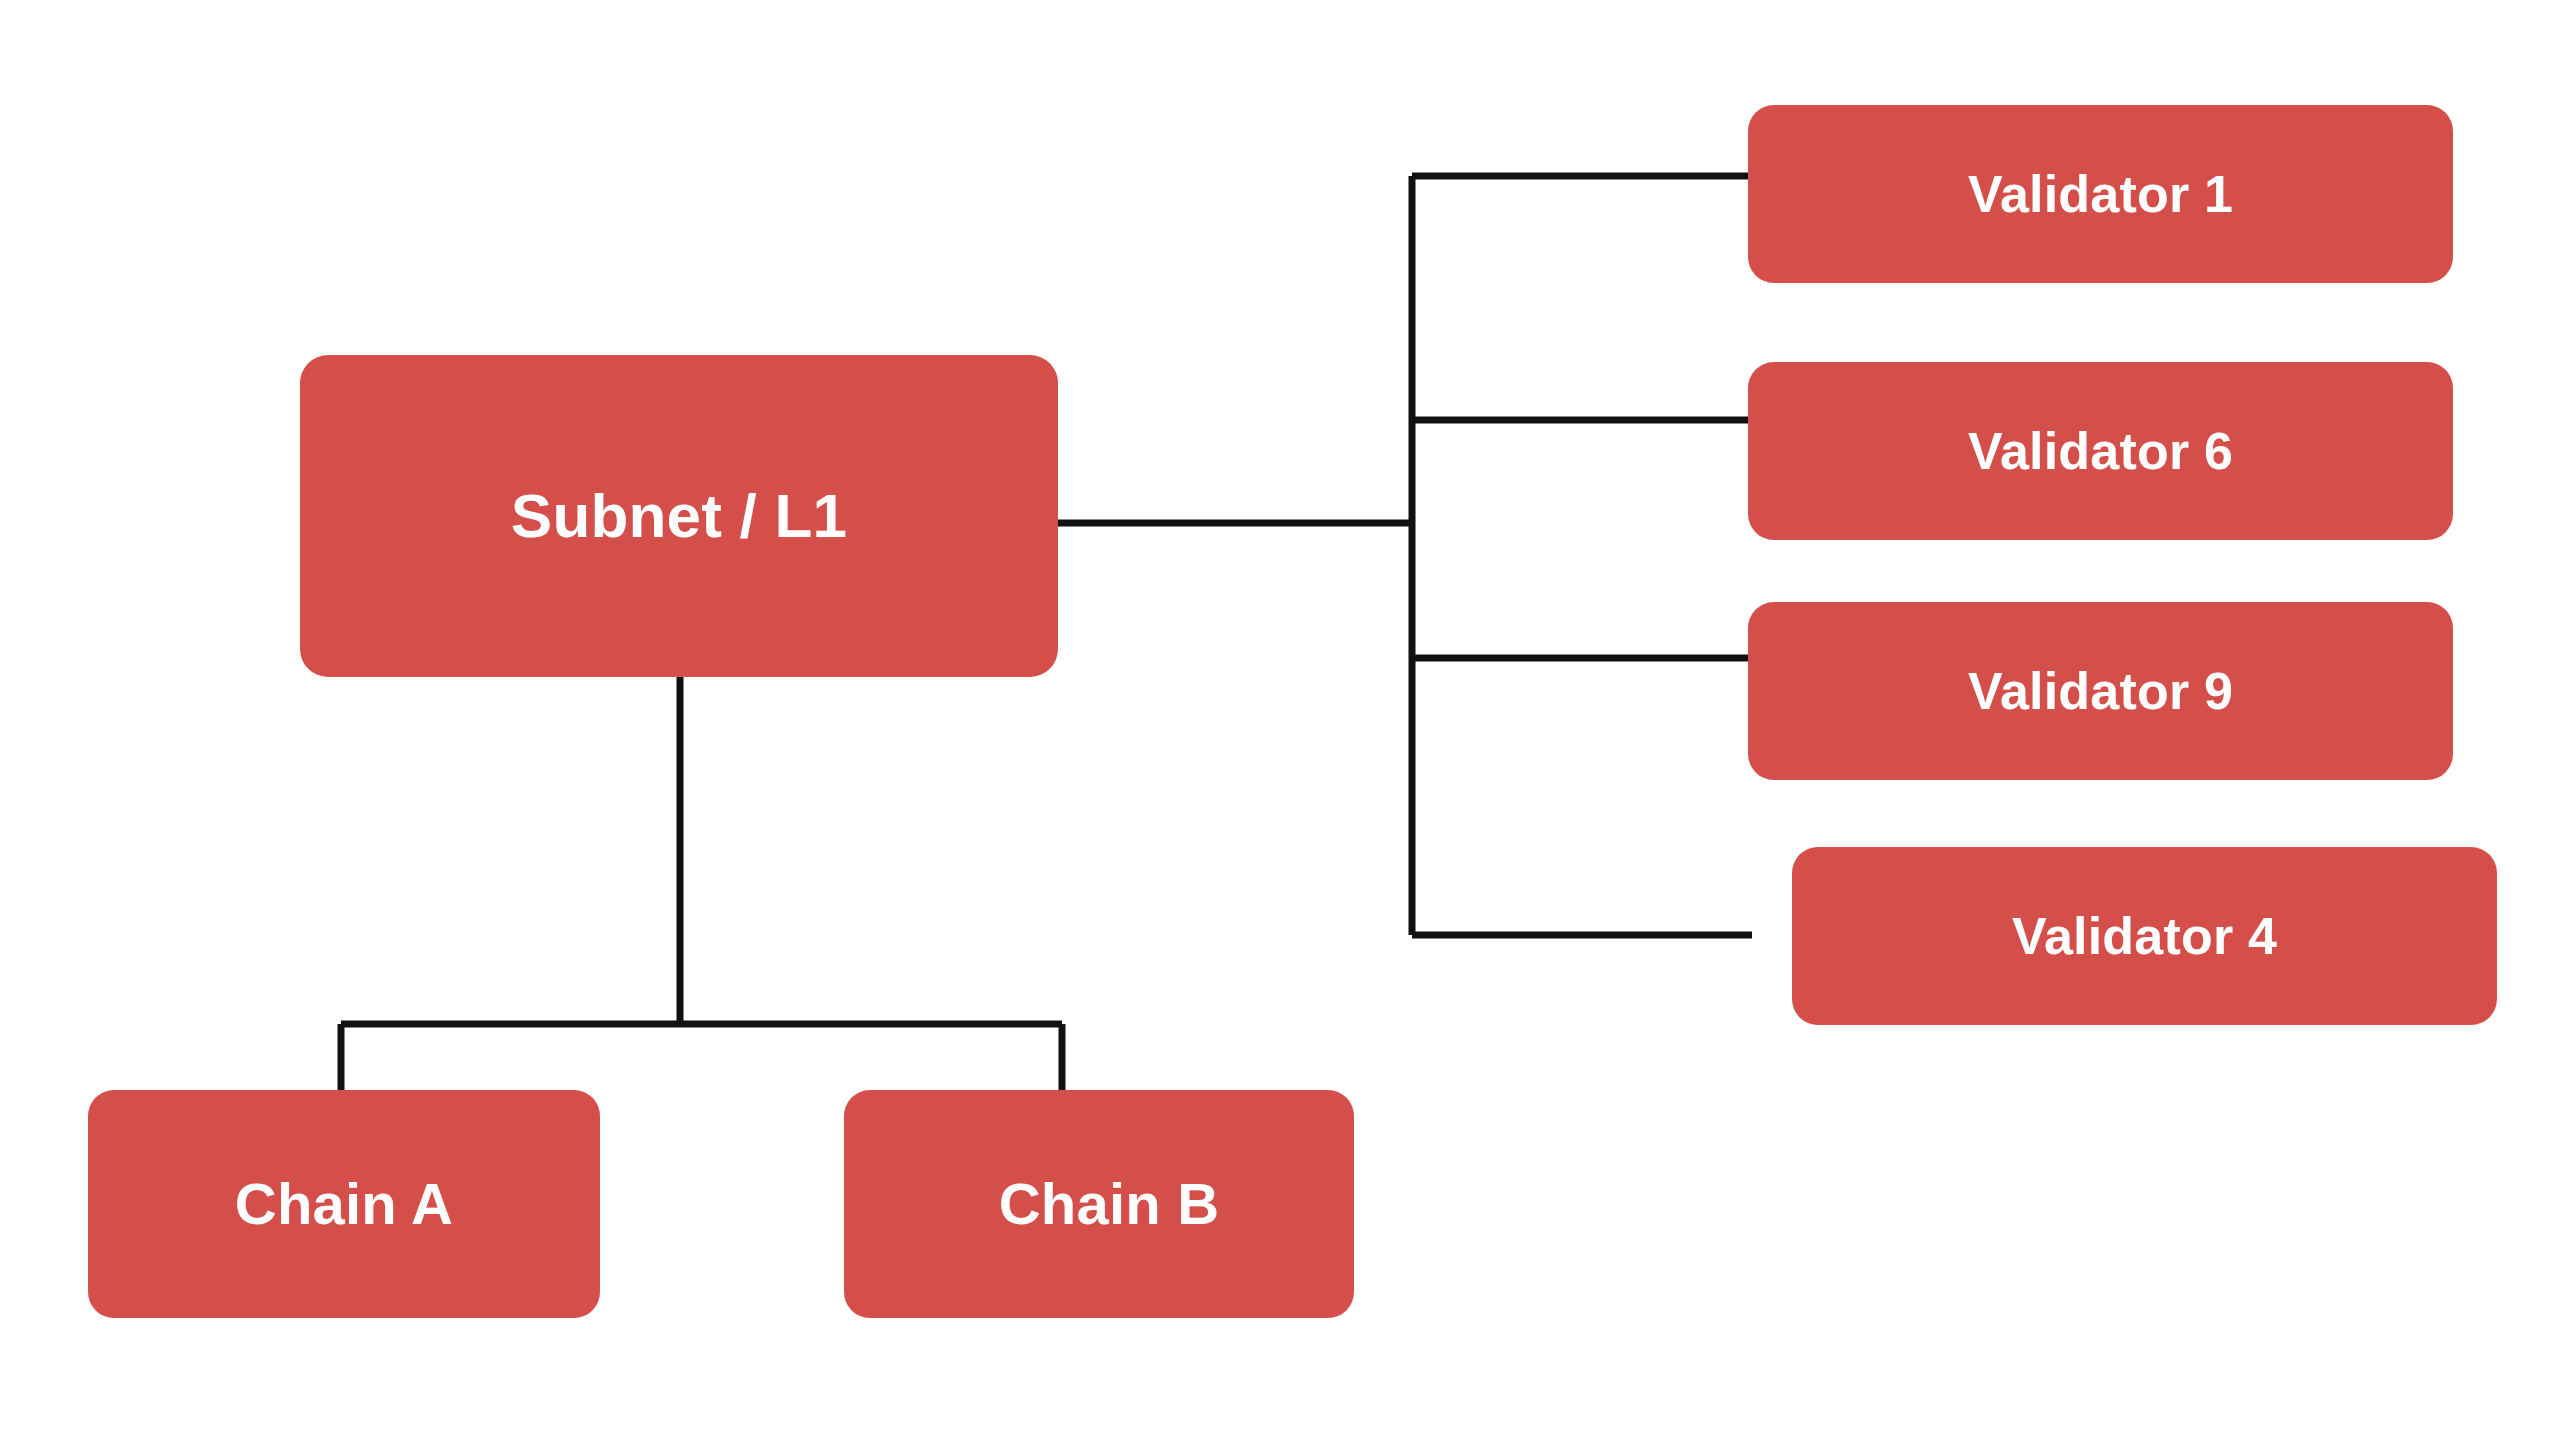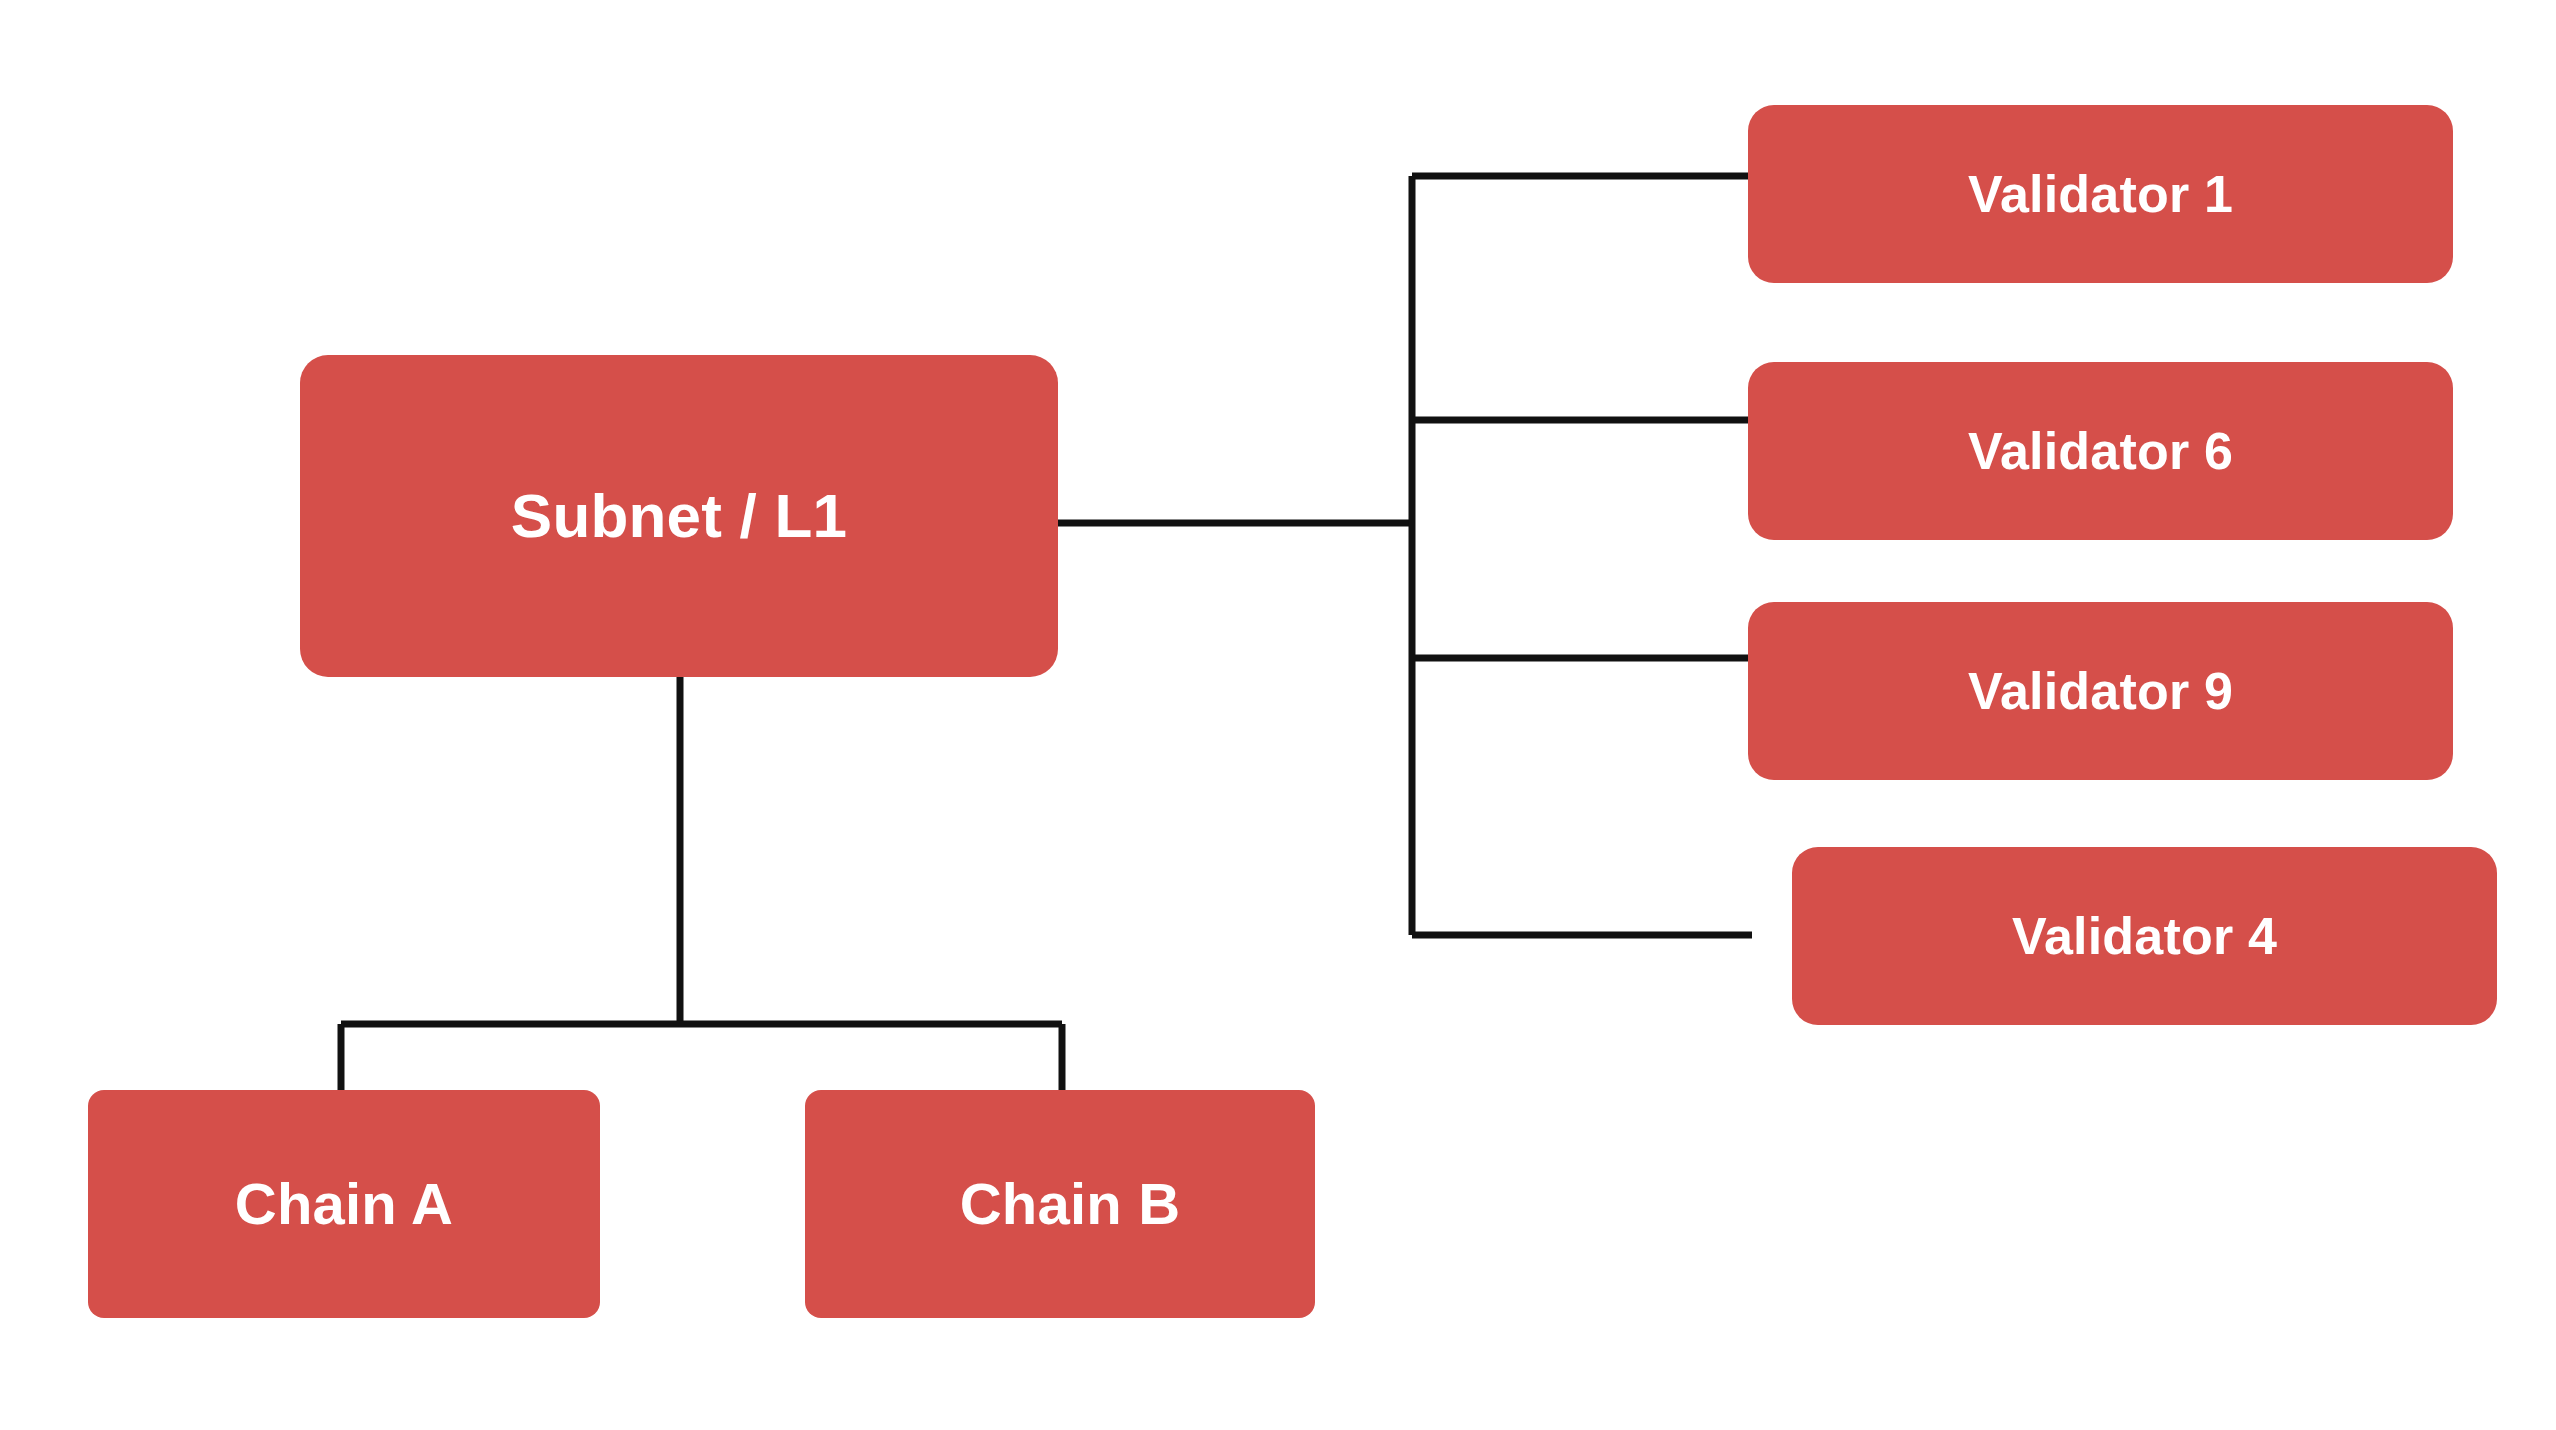--- a/index.html
+++ b/index.html
@@ -66,25 +66,25 @@
   }
   #node-validator-1 { top: 105px; }
   #node-validator-2 { top: 362px; }
   #node-validator-3 { top: 602px; }
   #node-validator-4 { top: 847px; margin-left: 44px; }
 
   
   .node-chain {
     top: 1090px;
     height: 228px;
-    border-radius: 16px;
+    border-radius: 26px;
     font-size: 58px;
   }
   #node-chain-a { left: 88px;  width: 512px; }
-  #node-chain-b { left: 805px; width: 510px; padding-left: 20px; }
+  #node-chain-b { left: 844px; width: 510px; padding-left: 20px; }
 </style>
 </head>
 <body>
 
 <div id="canvas">
 
   <svg class="edge-layer" viewBox="0 0 2556 1430">
     <g fill="none" stroke="#111111" stroke-width="7" stroke-linecap="butt">
 
       <path d="M 1058 523 L 1412 523"></path>

